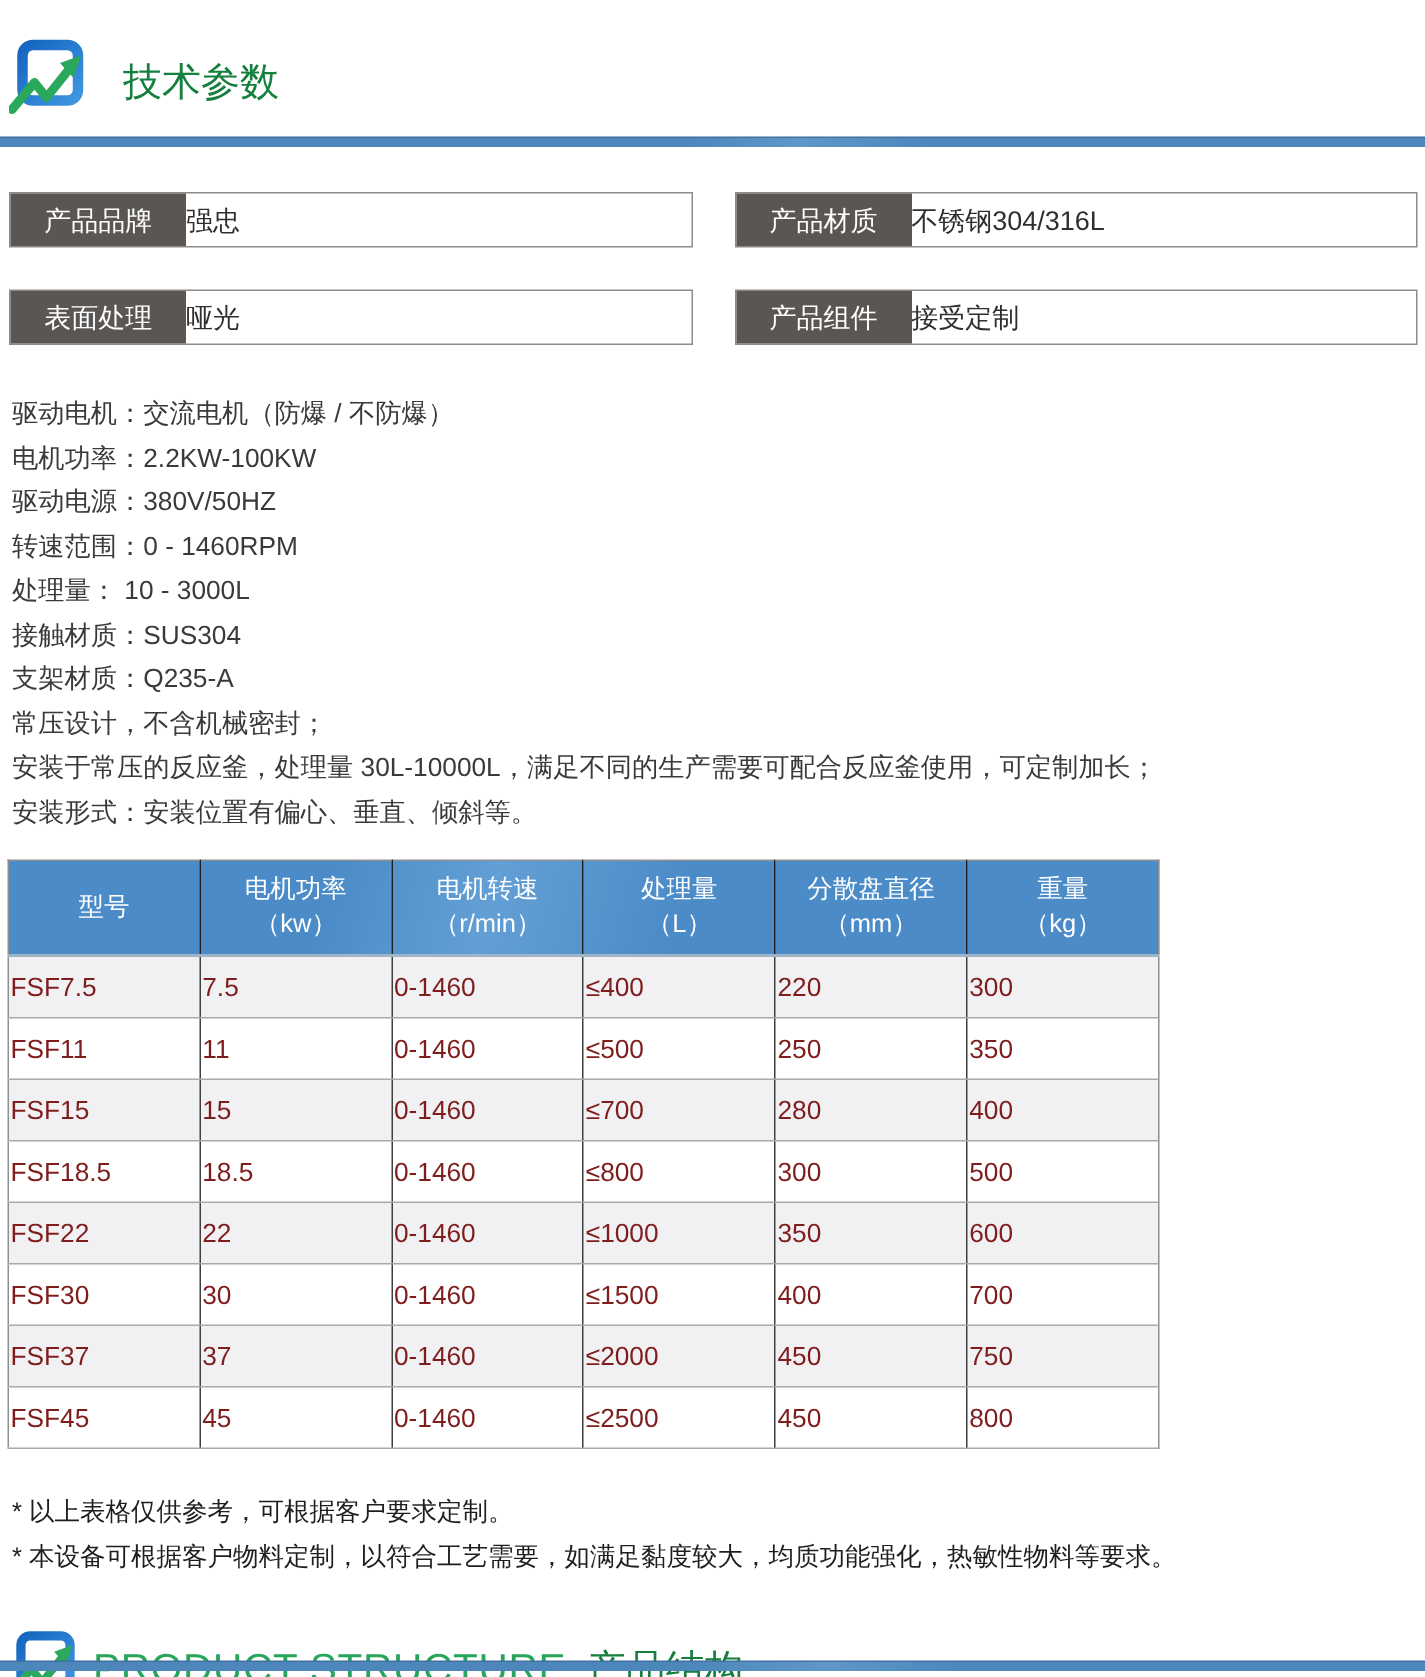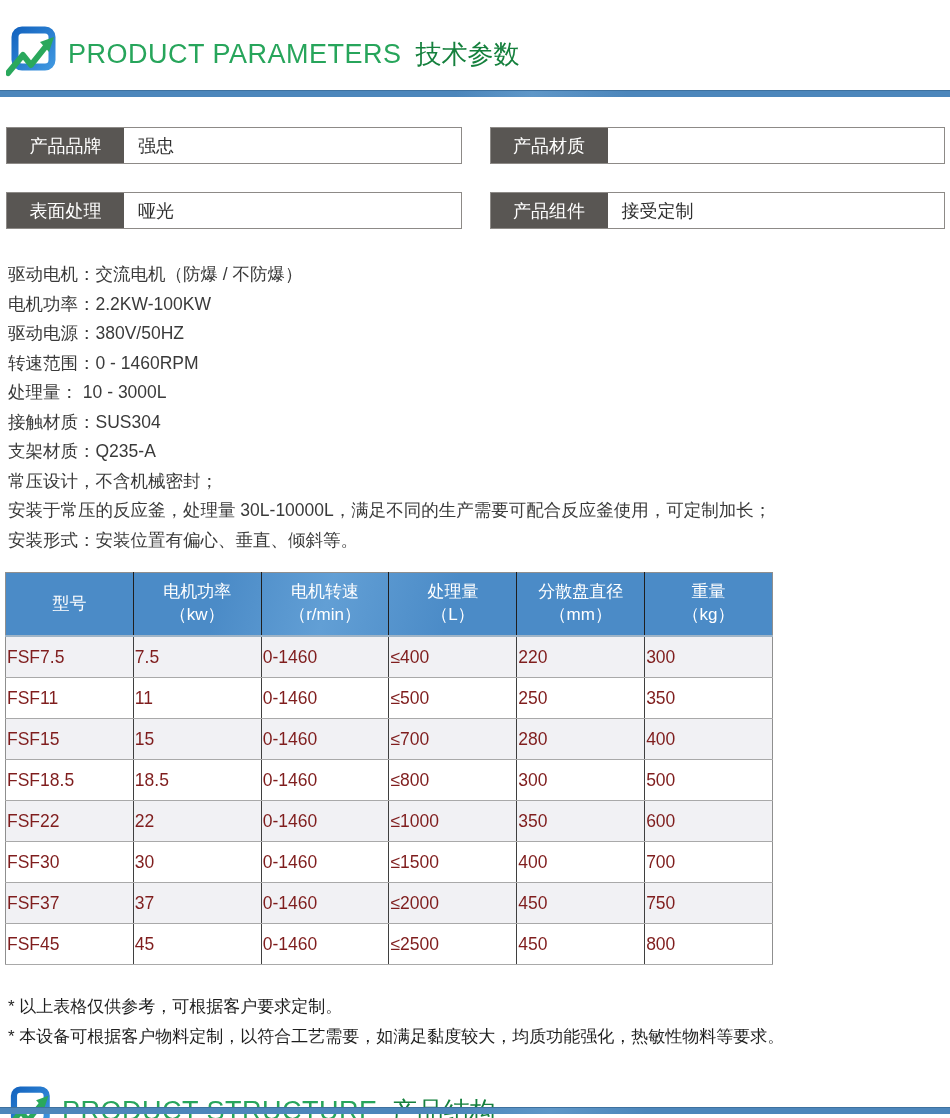--- a/index.html
+++ b/index.html
@@ -23,21 +23,21 @@
     height:7px;width:100%;
     background:linear-gradient(100deg,#4c86bb 0%,#4c86bb 48%,#5f97c8 56%,#4c86bb 66%,#4c86bb 100%);
     border-top:1px solid #3e719f;
     box-sizing:border-box;
   }
 
   
   .params{margin:30px 5px 0 6px;display:grid;grid-template-columns:1fr 1fr;column-gap:16px;row-gap:26px;gap:28px;}
   .param-box{display:flex;align-items:stretch;height:37px;border:1px solid #8d8a87;background:#fff;box-sizing:border-box;}
   .param-label{flex:0 0 117px;background:var(--label_gray,#595653);color:#fff;display:flex;align-items:center;justify-content:center;font-size:18px;}
-  .param-value{flex:1;display:flex;align-items:center;padding-left:14px;font-size:18px;color:#2f2f2f;}
+  .param-value{flex:1;display:flex;align-items:center;font-size:18px;color:#2f2f2f;}
 
   
   .specs{margin:31px 10px 0 8px;font-size:17.5px;color:#3a3a3a;}
   .spec-line{line-height:29.5px;white-space:nowrap;}
 
   
   .spec-table{
     width:768px;margin:17px 0 0 5px;
     border-collapse:collapse;table-layout:fixed;
     border:1px solid #8f8f8f;
@@ -82,32 +82,32 @@
           <linearGradient id="lg-blue" x1="0" y1="0" x2="1" y2="1">
             <stop offset="0" stop-color="#1565c0"></stop>
               <stop offset="1" stop-color="#3e96df"></stop>
           </linearGradient>
         </defs>
         <rect x="9" y="4" width="37" height="37" rx="7" fill="none" stroke="url(#lg-blue)" stroke-width="7"></rect>
         <polyline points="2,47 17,29 25,39 41,19" fill="none" stroke="#2aa85c" stroke-width="6" stroke-linecap="round" stroke-linejoin="round"></polyline>
         <polygon points="34,16 48,11 43,26" fill="#2aa85c"></polygon>
       </svg>
     </span>
-    <span class="title-en">PRODUCT PARAMETERS</span>
     <span class="title-zh">技术参数</span>
   </div>
   <div class="divider"></div>
 
   <div class="params">
     <div class="param-box">
       <div class="param-label">产品品牌</div>
       <div class="param-value">强忠</div>
     </div>
     <div class="param-box">
       <div class="param-label">产品材质</div>
+      <div class="param-value">不锈钢304/316L</div>
     </div>
     <div class="param-box">
       <div class="param-label">表面处理</div>
       <div class="param-value">哑光</div>
     </div>
     <div class="param-box">
       <div class="param-label">产品组件</div>
       <div class="param-value">接受定制</div>
     </div>
   </div>

